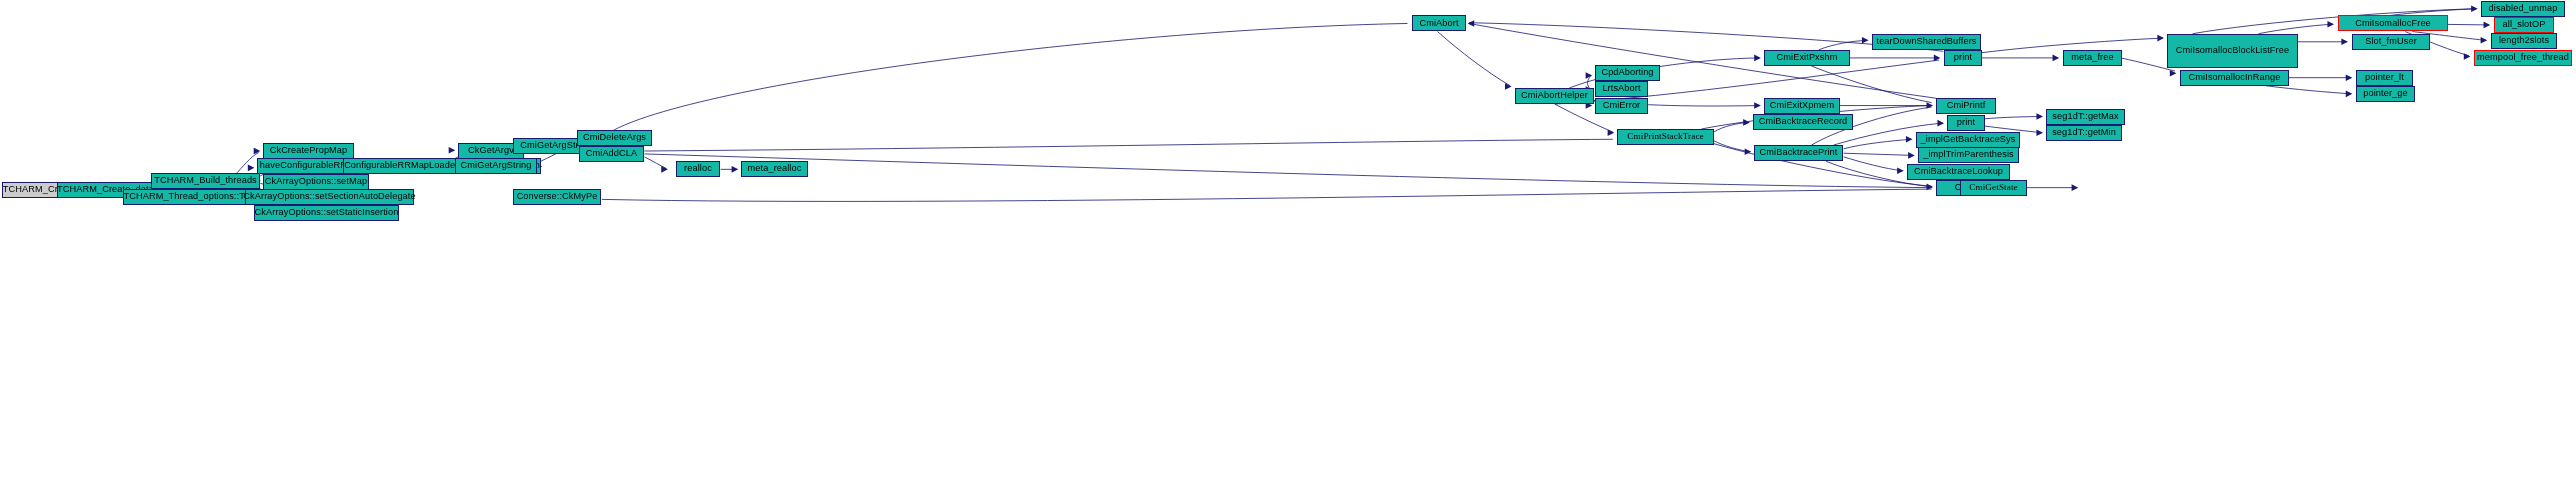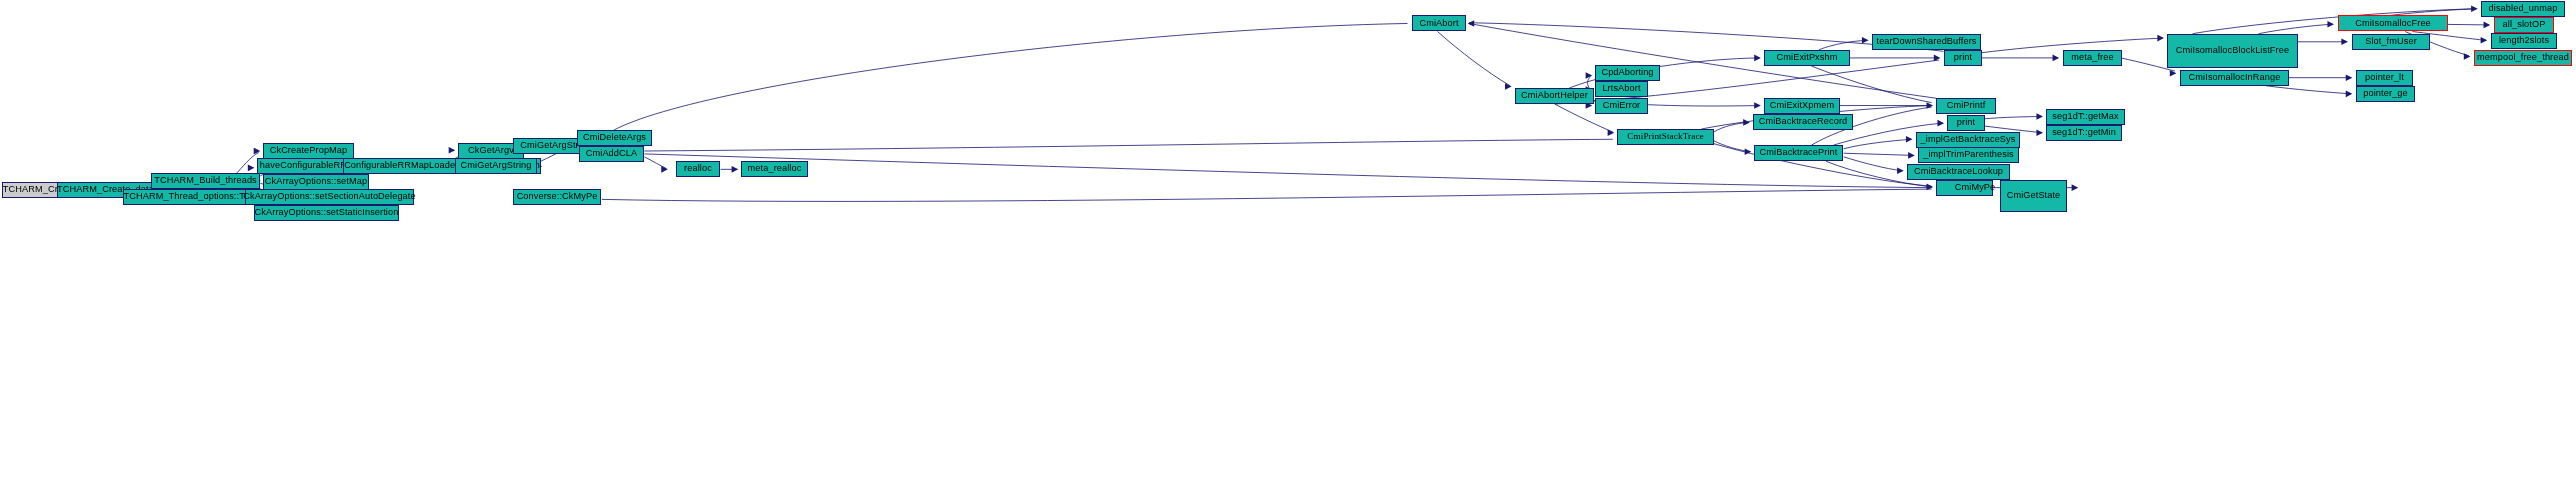--- a/index.html
+++ b/index.html
@@ -250,21 +250,21 @@
       </div>
       <div class="node" style="left: 1918px; top: 147px; width: 101px; height: 16px;">
         <span>_implTrimParenthesis</span>
       </div>
       <div class="node" style="left: 1907px; top: 164px; width: 103px; height: 16px;">
         <span>CmiBacktraceLookup</span>
       </div>
       <div class="node" style="left: 1936px; top: 180px; width: 57px; height: 16px; padding-left: 21px;">
         <span>CmiMyPe</span>
       </div>
-      <div class="node" style="left: 2000px; top: 180px; width: 67px; height: 32px;">
+      <div class="node" style="left: 1960px; top: 180px; width: 67px; height: 16px; font-family: Liberation Serif, serif;">
         <span>CmiGetState</span>
       </div>
       <div class="node" style="left: 2046px; top: 109px; width: 79px; height: 16px;">
         <span>seg1dT::getMax</span>
       </div>
       <div class="node" style="left: 2046px; top: 125px; width: 76px; height: 16px;">
         <span>seg1dT::getMin</span>
       </div>
       <div class="node" style="left: 2167px; top: 34px; width: 131px; height: 34px;">
         <span>CmiIsomallocBlockListFree</span>

